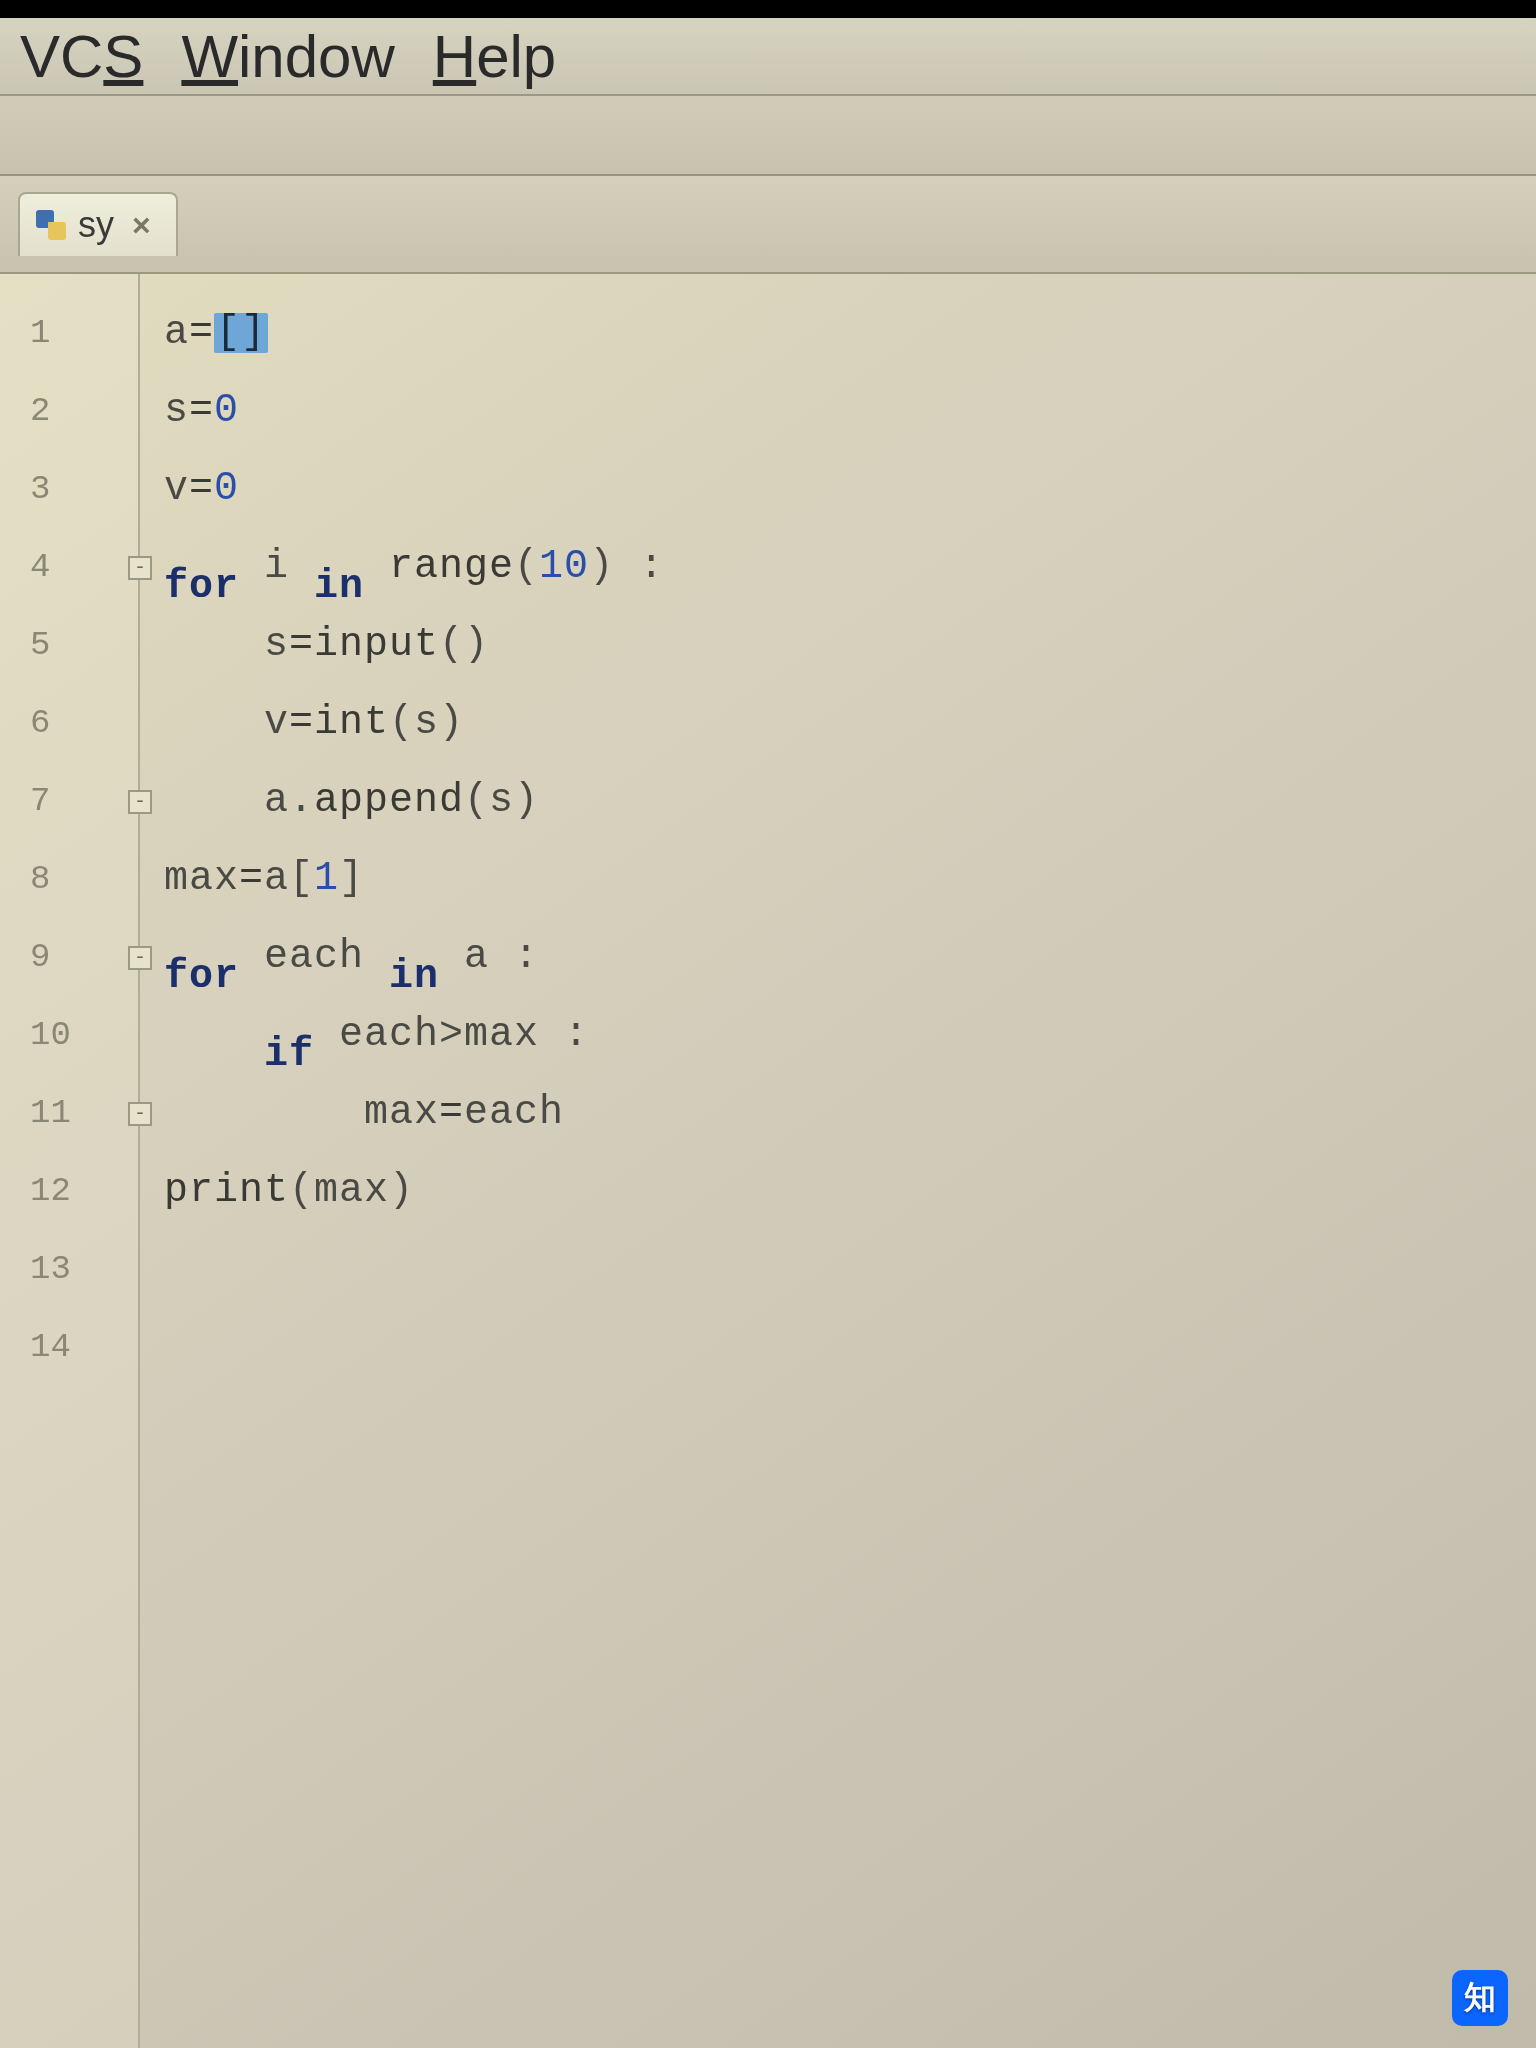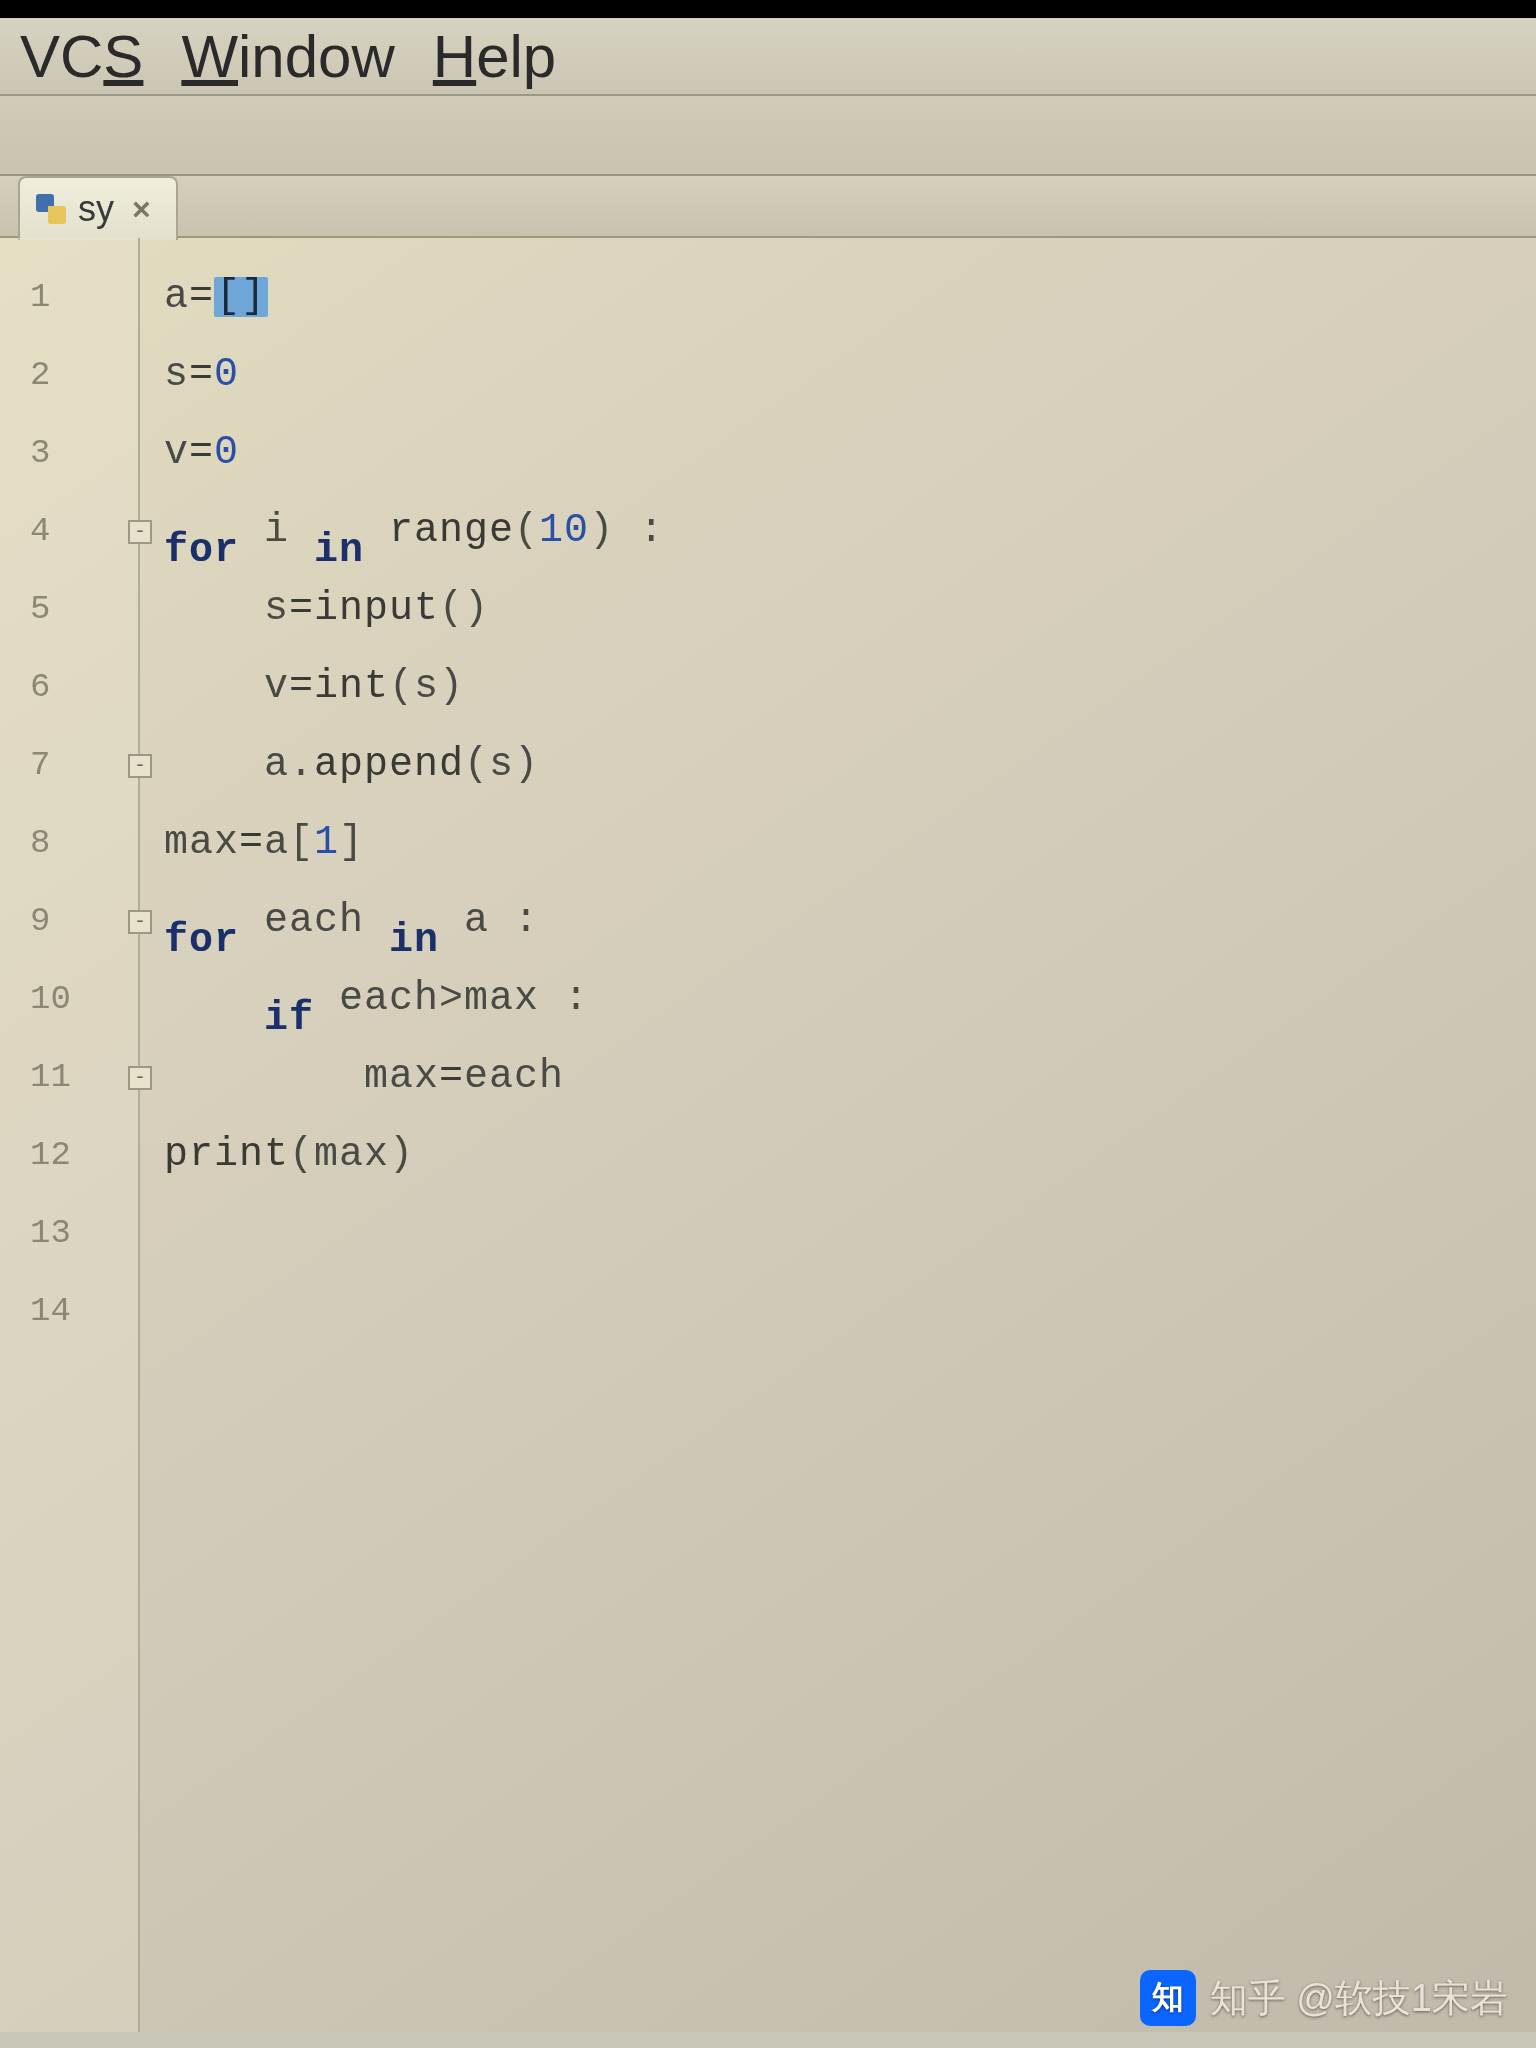--- a/index.html
+++ b/index.html
@@ -29,24 +29,24 @@
   }
   .menu-item .ul { text-decoration: underline; }
   .spacer-bar {
     width: 100%;
     height: 80px;
     background: linear-gradient(#d0ccb7, #c7c3af);
     border-bottom: 2px solid #97957f;
   }
   .tab-row {
     width: 100%;
-    height: 62px;
+    height: 98px;
     background: linear-gradient(#d4d0bb, #c7c3af);
     display: flex;
-    align-items: flex-start;
+    align-items: center;
     padding-left: 18px;
     border-bottom: 2px solid #9b997f;
   }
   .tab {
     height: 64px;
     min-width: 160px;
     background: linear-gradient(#efeedc, #e3e1cd);
     border: 2px solid #a9a792;
     border-bottom: none;
     border-radius: 8px 8px 0 0;
@@ -220,14 +220,13 @@
       <div class="line"><span>    </span><span class="kw">if</span><span class="txt"> each&gt;max :</span></div>
       <div class="line"><span>        </span><span class="txt">max</span><span class="op">=</span><span class="txt">each</span></div>
       <div class="line"><span></span><span class="fn">print</span><span class="txt">(max)</span></div>
       <div class="line"><span></span></div>
       <div class="line"><span></span></div>
     </div>
 </div>
 
 <div class="watermark">
   <span class="zh-logo">知</span>
-  <span>知乎 @软技1宋岩</span>
 </div>
 
 </body></html>

